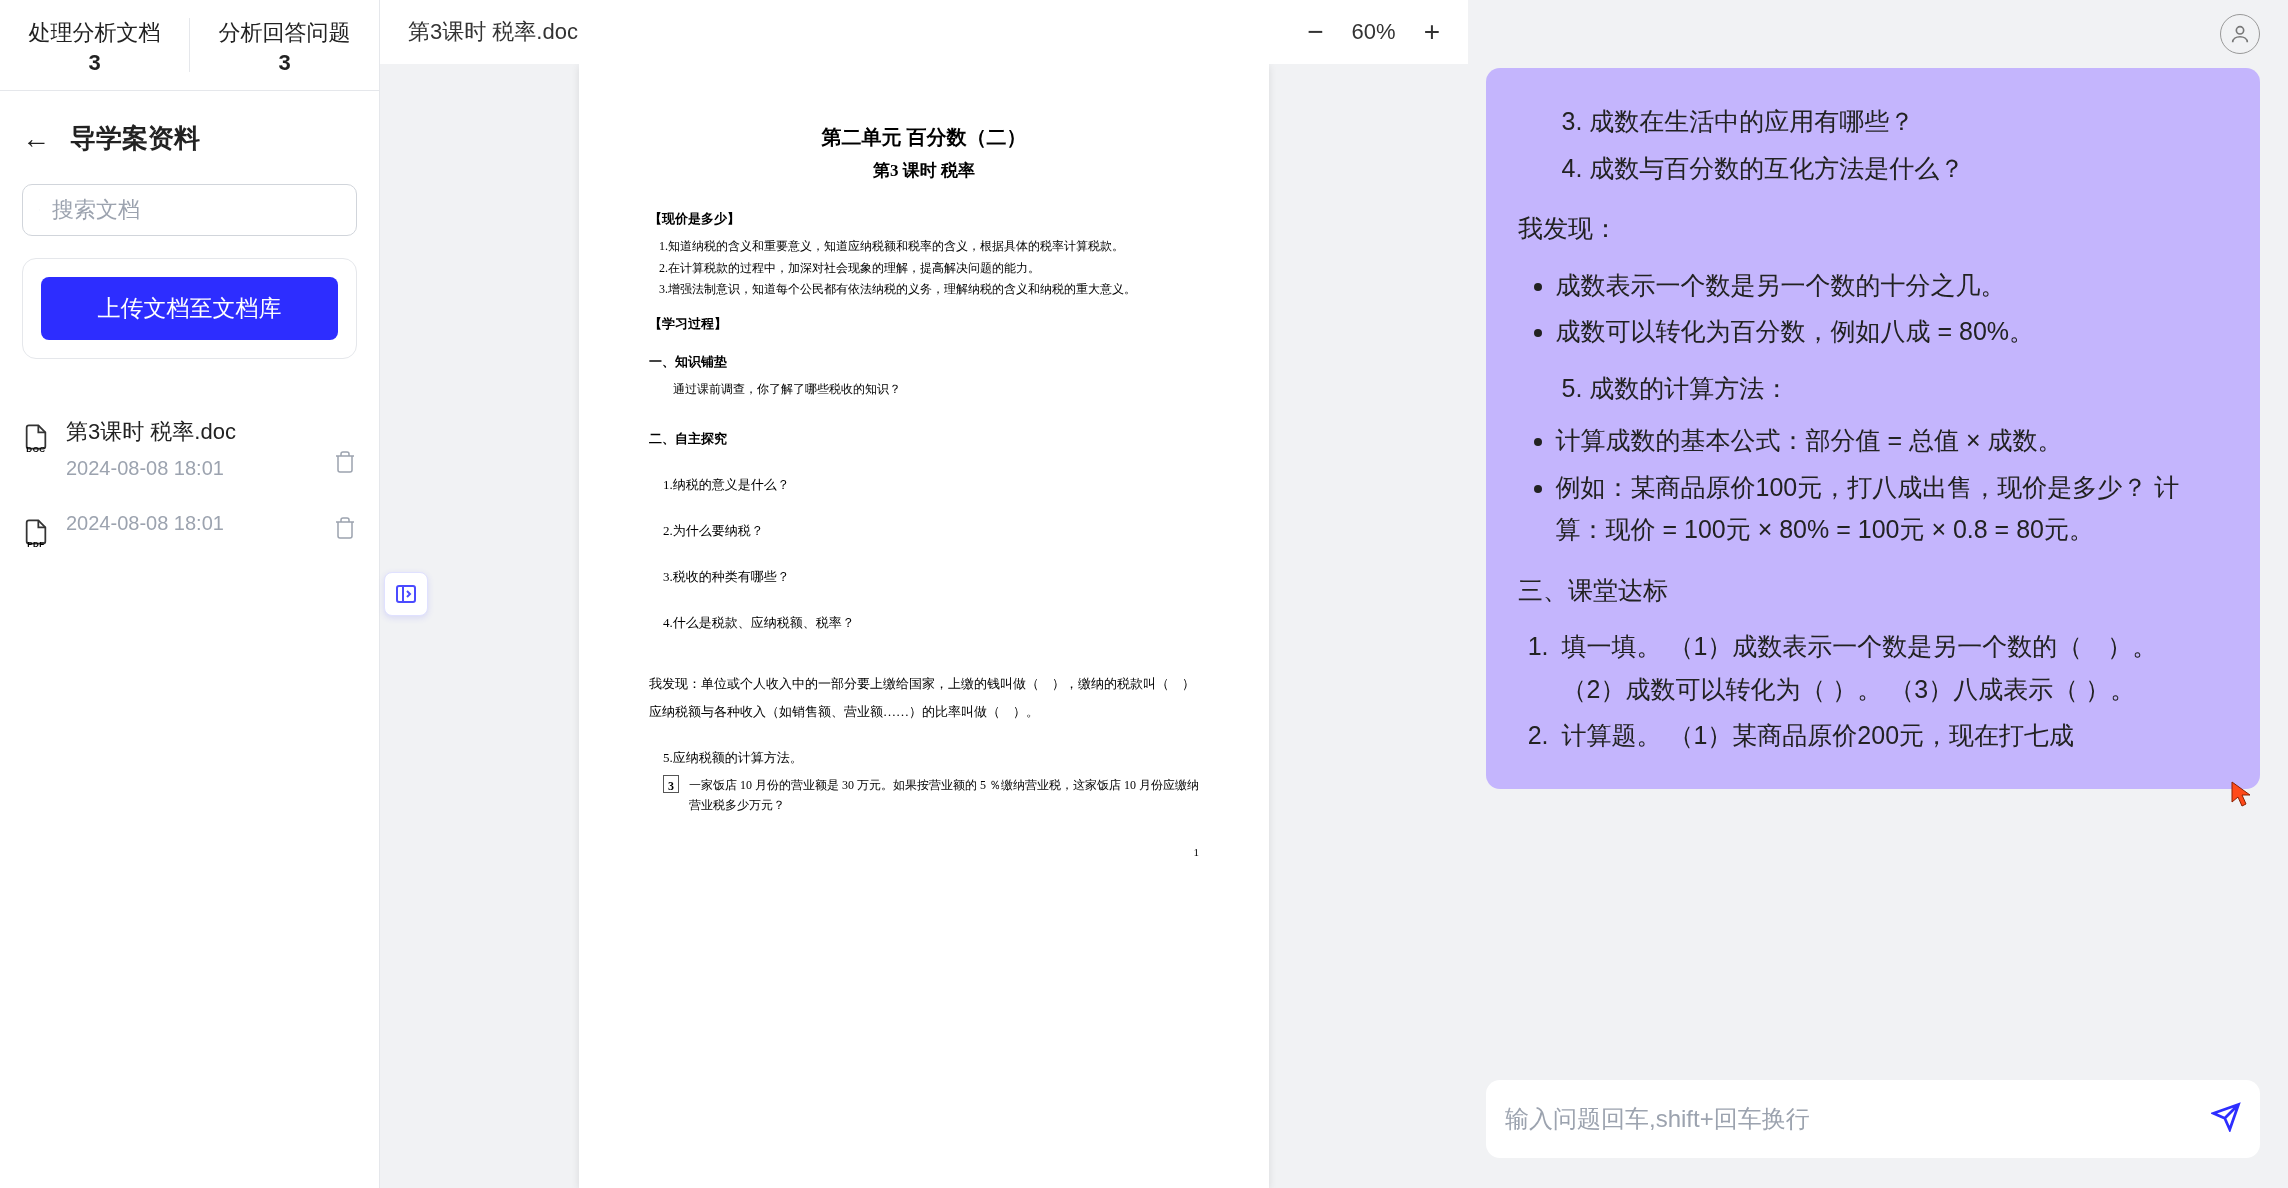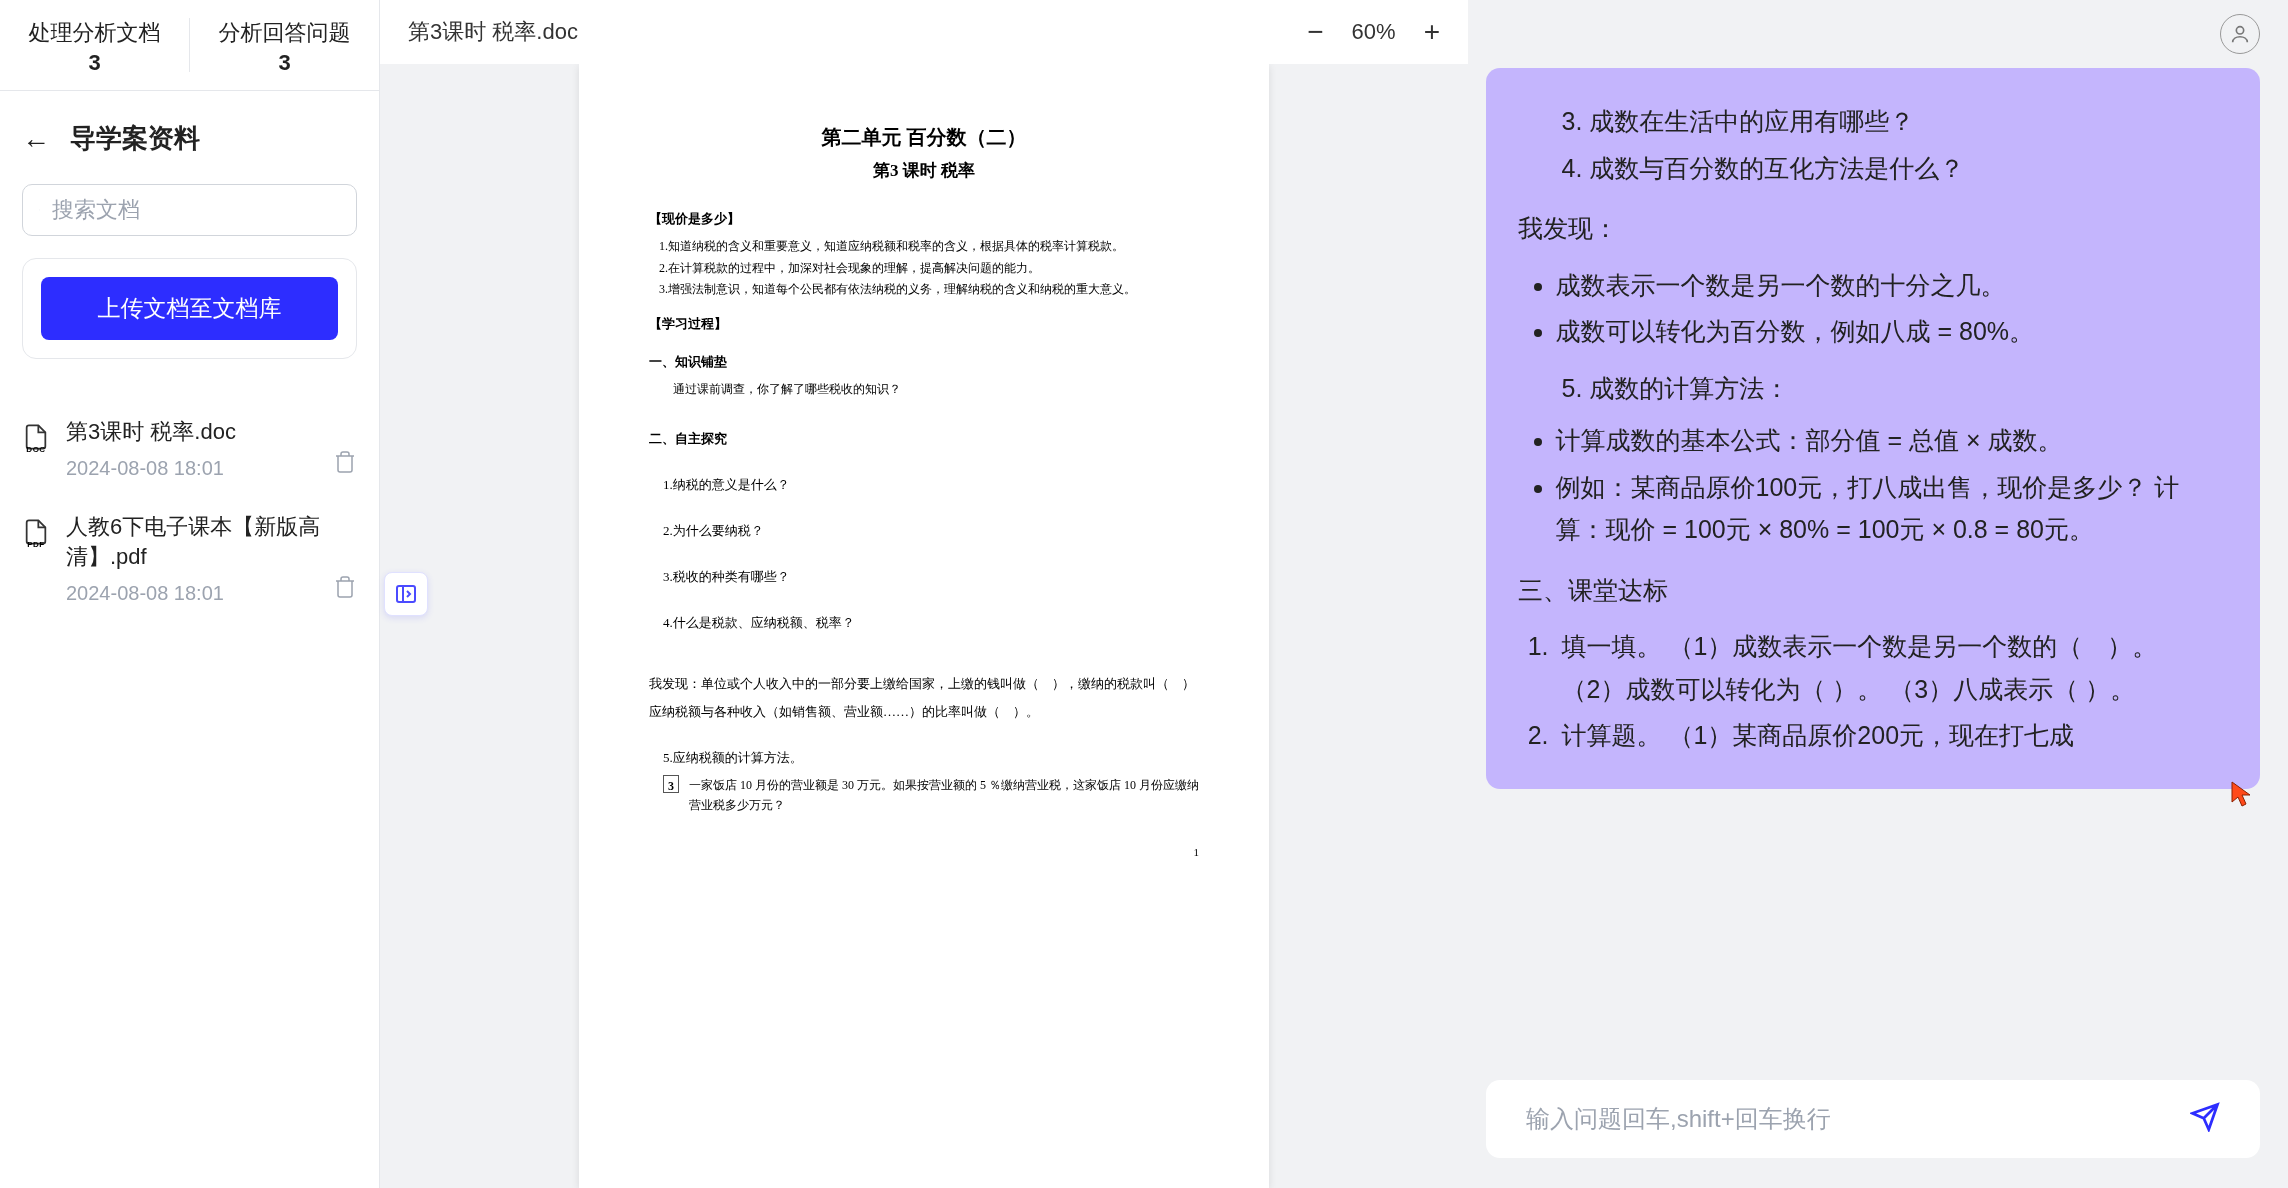--- a/index.html
+++ b/index.html
@@ -62,21 +62,21 @@
 .chat-bubble ul li { margin: 4px 0; }
 .chat-h { margin: 18px 0 14px; font-weight: 400; font-size: 25px; }
 .sub-ol { counter-reset: item 4; list-style: none; margin-left: 1.5em; }
 .sub-ol > li::before { counter-increment: item; content: counter(item) ". "; }
 .ol3 { counter-reset: q 2; list-style: none; margin-left: 1.5em; }
 .ol3 > li { margin: 4px 0; padding-left: 0; }
 .ol3 > li::before { counter-increment: q; content: counter(q) ". "; }
 .main-ol { list-style: decimal; margin-left: 1.5em; }
 .main-ol > li { margin: 4px 0 14px; padding-left: 6px; }
 .input-area { padding: 20px 28px 30px 18px; }
-.input-box { background: #fff; border-radius: 14px; padding: 22px 40px; display: flex; align-items: center; gap: 16px; }
+.input-box { background: #fff; border-radius: 14px; padding: 22px 19px; display: flex; align-items: center; gap: 16px; }
 .chat-input { flex: 1; border: none; outline: none; font-size: 24px; color: #333; background: transparent; }
 .chat-input::placeholder { color: #9ca3af; }
 .send-btn { cursor: pointer; color: #2d2dff; }
 .send-btn svg { width: 30px; height: 30px; }
 .cursor-arrow { position: fixed; left: 2230px; top: 780px; color: #d94020; pointer-events: none; }
 </style>
 </head>
 <body>
 
 <div class="sidebar">
@@ -126,21 +126,20 @@
     </div>
     <div class="doc-item">
       <div class="doc-icon">
         <svg viewBox="0 0 24 24" fill="none" stroke="currentColor" stroke-width="1.5">
             <path d="M14 2H6a2 2 0 0 0-2 2v16a2 2 0 0 0 2 2h12a2 2 0 0 0 2-2V8l-6-6z"></path>
             <path d="M14 2v6h6"></path>
           </svg>
         <div class="doc-icon-label">PDF</div>
       </div>
       <div style="flex:1">
-        <div class="doc-name">人教6下电子课本【新版高清】.pdf</div>
         <div class="doc-date">2024-08-08 18:01</div>
       </div>
       <span class="doc-delete">
         <svg viewBox="0 0 24 24" fill="none" stroke="currentColor" stroke-width="1.5">
             <path d="M3 6h18M8 6V4a2 2 0 0 1 2-2h4a2 2 0 0 1 2 2v2m3 0v14a2 2 0 0 1-2 2H7a2 2 0 0 1-2-2V6"></path>
           </svg>
       </span>
     </div>
   </div>
 </div>

